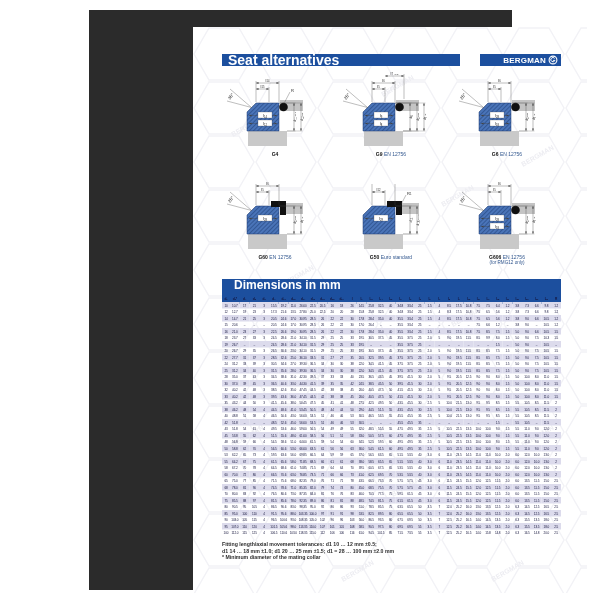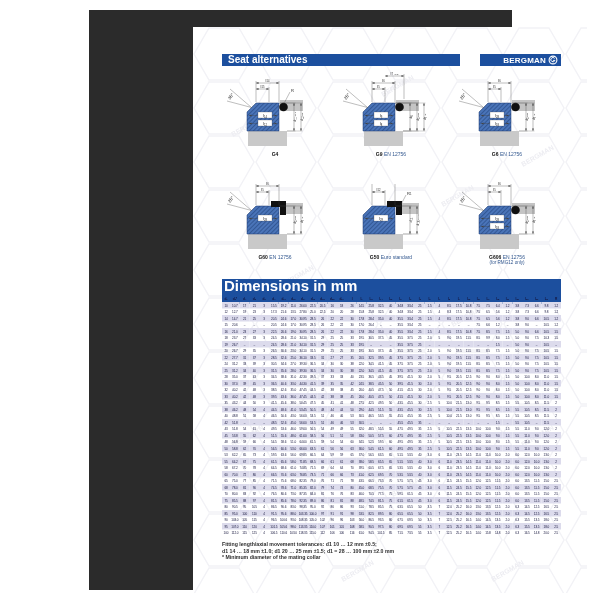--- a/index.html
+++ b/index.html
@@ -3,34 +3,34 @@
 <meta charset="utf-8">
 <style>
   html,body{margin:0;padding:0;}
   body{width:600px;height:600px;background:#ffffff;position:relative;overflow:hidden;
        font-family:"Liberation Sans", sans-serif;}
   .frame{position:absolute;left:89px;top:10px;width:423px;height:580px;background:#2b2b2b;}
   .page{position:absolute;left:104px;top:17px;width:394px;height:566px;background:#ffffff;overflow:hidden;}
   .wm{position:absolute;left:0;top:0;z-index:0;pointer-events:none;}
   .content{position:absolute;left:0;top:0;width:100%;height:100%;z-index:1;}
   .hdrbar{position:absolute;left:29px;top:27px;width:238px;height:12px;background:#1c4f9e;
-          color:#fff;font-weight:bold;font-size:10px;line-height:12px;padding-left:6px;box-sizing:border-box;}
+          color:#fff;font-weight:bold;font-size:14px;line-height:12px;padding-left:6px;box-sizing:border-box;}
   .brandbox{position:absolute;left:287px;top:27px;width:81px;height:12px;background:#1c4f9e;color:#fff;
             display:flex;align-items:center;justify-content:flex-end;box-sizing:border-box;padding-right:3px;gap:2px;}
   .brandbox .btxt{font-weight:bold;font-size:8px;letter-spacing:0.2px;}
   .grid{position:absolute;left:24px;top:40px;width:348px;height:208px;display:grid;
         grid-template-columns:116px 116px 116px;grid-template-rows:103px 103px;}
   .cell{position:relative;text-align:center;}
   .cell svg{display:block;margin:0 auto;}
   .cap{font-size:5px;color:#1a1a1a;margin-top:-2px;line-height:6px;}
   .cap-b{font-weight:bold;color:#111;}
   .cap-r{color:#33588f;}
   .cap2{font-size:4.6px;color:#33588f;line-height:5px;}
   .dimsbar{position:absolute;left:29px;top:252px;width:339px;height:25px;background:#1c4f9e;color:#fff;
-           font-weight:bold;font-size:15px;line-height:13.5px;padding-left:2px;box-sizing:border-box;}
+           font-weight:bold;font-size:12px;line-height:13.5px;padding-left:12px;box-sizing:border-box;}
   .tablewrap{position:absolute;left:29px;top:267.5px;width:678px;transform:scale(0.5);transform-origin:0 0;}
   table.dims{border-collapse:collapse;table-layout:fixed;width:678px;color:#14143c;}
   table.dims th{font-size:6.4px;font-weight:bold;height:14px;padding:0;text-align:center;letter-spacing:-0.2px;}
   table.dims td{font-size:6.2px;height:13px;padding:0;text-align:center;white-space:nowrap;letter-spacing:-0.25px;}
   table.dims sub{font-size:4.6px;vertical-align:-1px;}
   table.dims tbody tr:nth-child(odd){background:#dcdbec;}
   table.dims .gap{border-left:3px solid transparent;}
   .foot{position:absolute;left:29px;top:514px;width:340px;font-size:5.2px;font-weight:bold;color:#2e2e2e;line-height:6.6px;}
 </style>
 </head>

